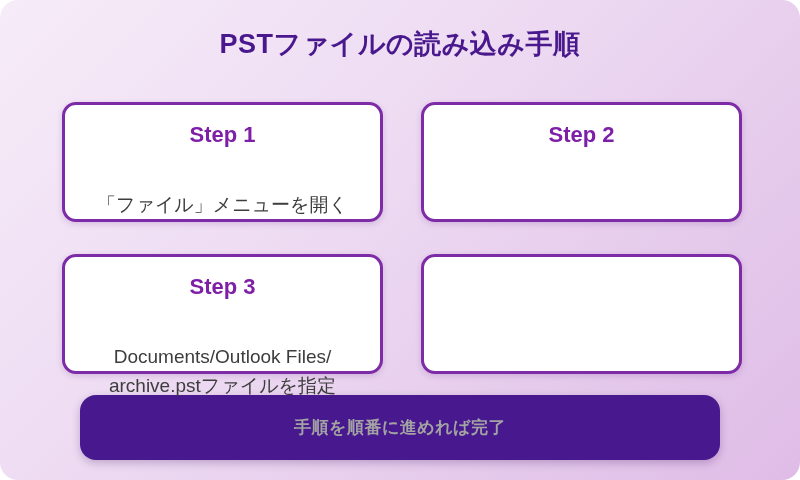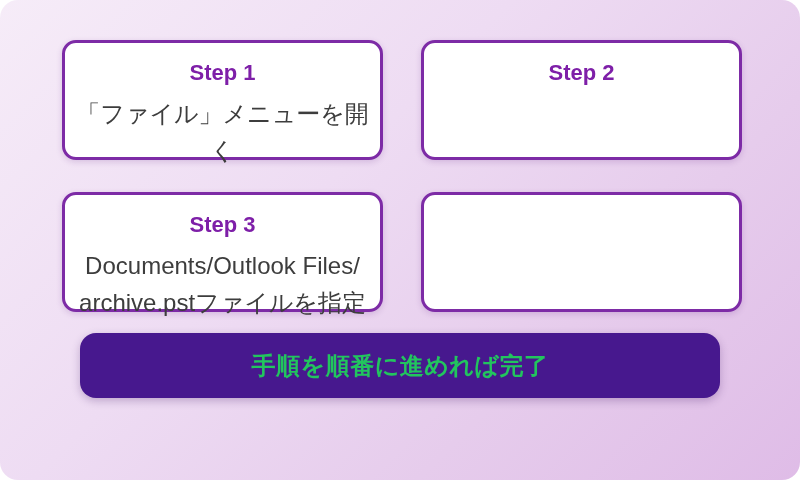--- a/index.html
+++ b/index.html
@@ -32,55 +32,57 @@
   .card {
     background: #ffffff;
     border: 3px solid #7d2ba6;
     border-radius: 14px;
     height: 120px;
     display: flex;
     flex-direction: column;
     align-items: center;
     padding-top: 17px;
     box-shadow: 0 2px 6px rgba(90, 30, 130, 0.18);
+    gap: 33px;
   }
   .step-label {
     font-size: 22px;
     font-weight: bold;
     color: #7e1fa8;
     margin-bottom: 9px;
   }
   .step-body {
-    font-size: 24px;
+    font-size: 19px;
     color: #3d3d3d;
     line-height: 1.55;
     text-align: center;
   }
   .banner {
     margin: 21px auto 0;
     width: 640px;
     height: 65px;
     border-radius: 16px;
     background: #47188e;
     display: flex;
     align-items: center;
     justify-content: center;
     box-shadow: 0 3px 8px rgba(50, 10, 90, 0.25);
   }
   .banner-text {
-    color: #22c55e;
-    font-size: 24px;
+    color: #a3a3a3;
+    font-size: 17px;
     font-weight: bold;
     letter-spacing: 0.5px;
   }
 </style>
 </head>
 <body>
 
 <div class="page">
+  <h1 class="title">PSTファイルの読み込み手順</h1>
 
   <div class="grid">
 
     <div class="card">
       <div class="step-label">Step 1</div>
       <div class="step-body">「ファイル」メニューを開く</div>
     </div>
 
     <div class="card">
       <div class="step-label">Step 2</div>

